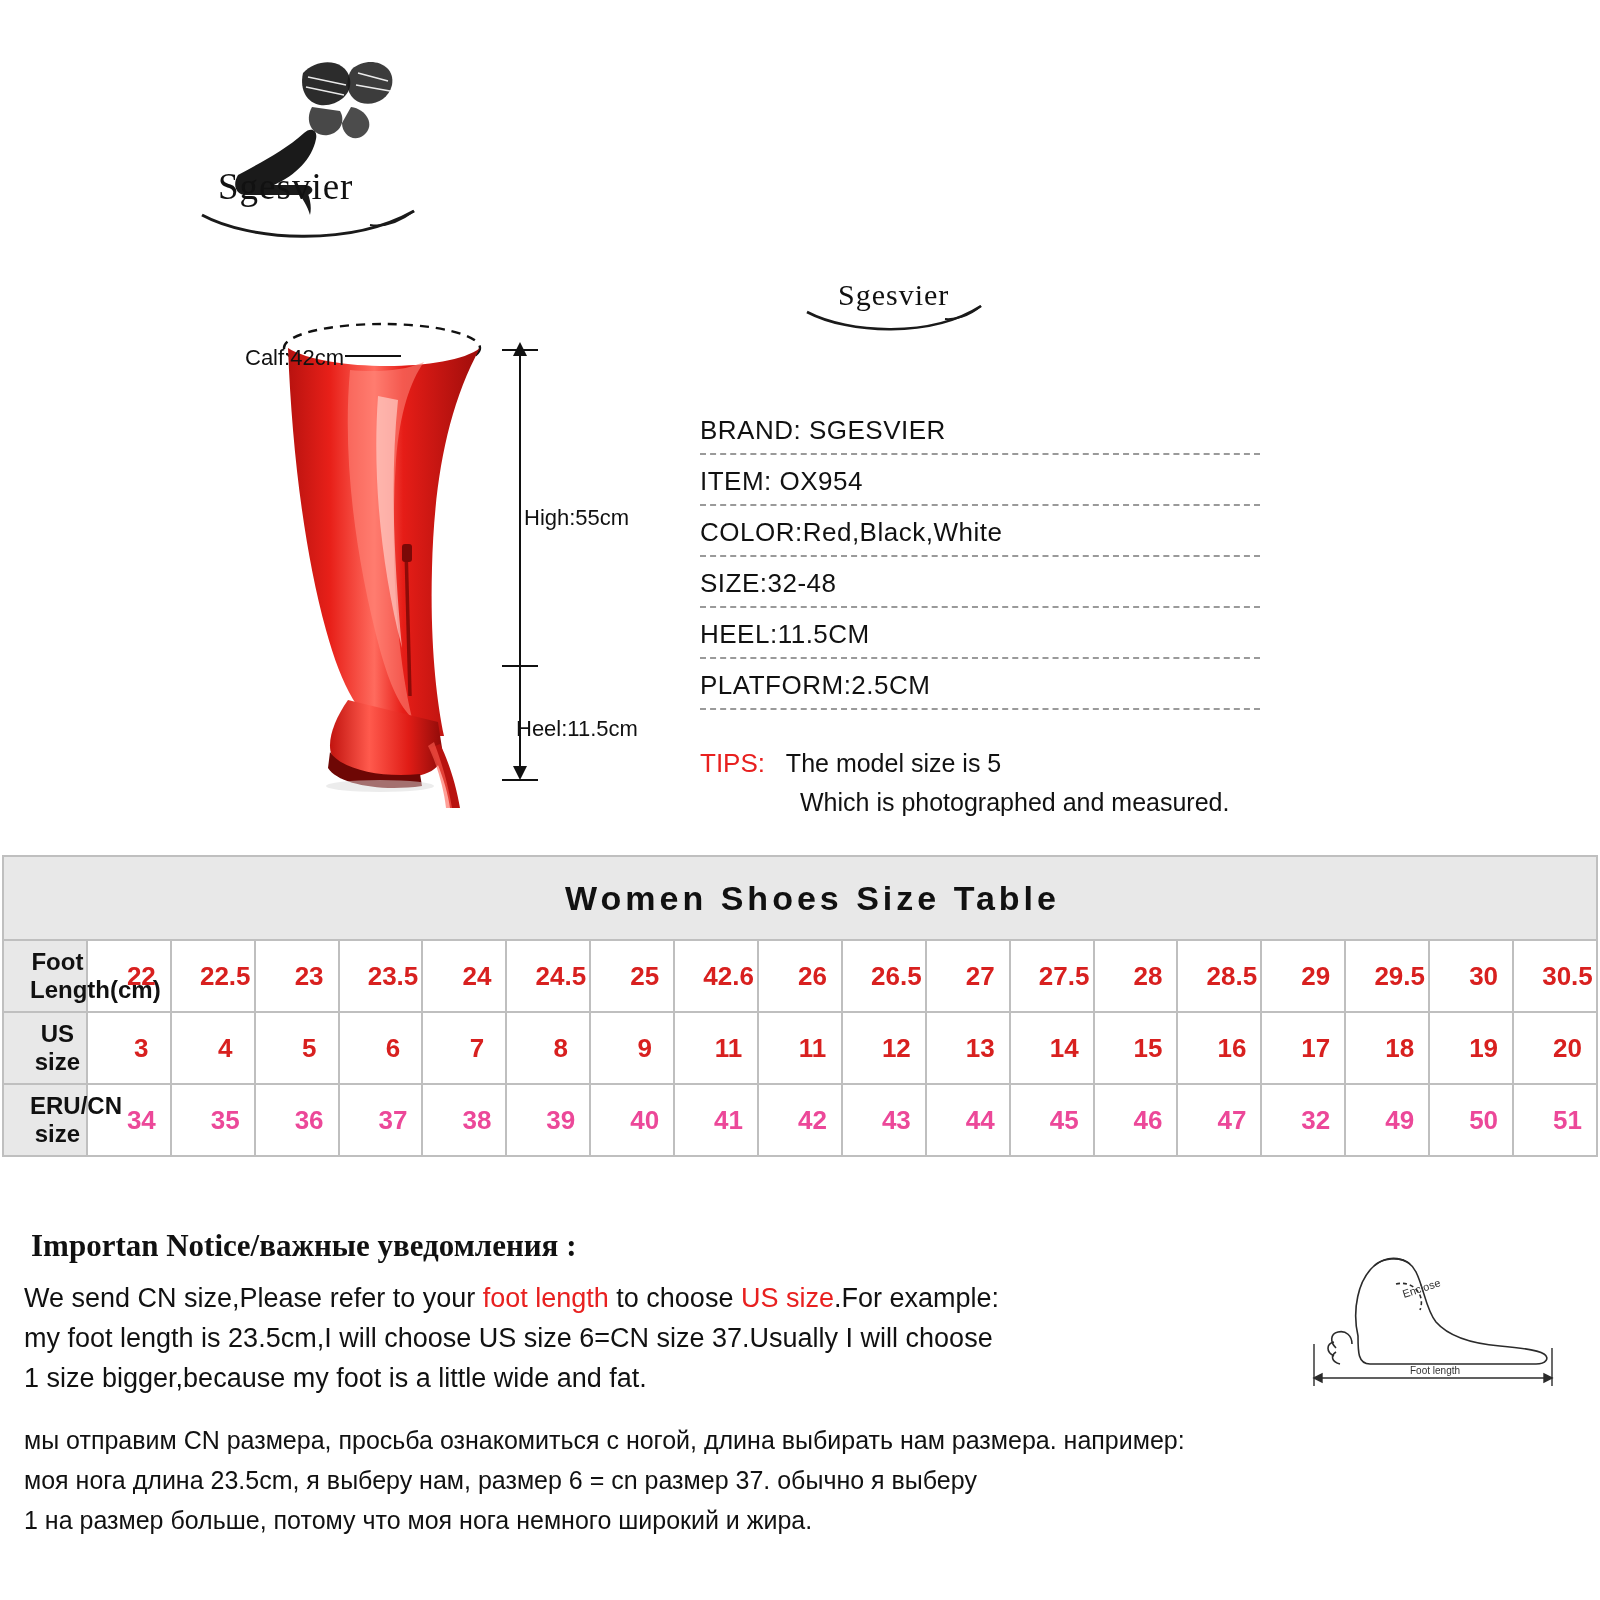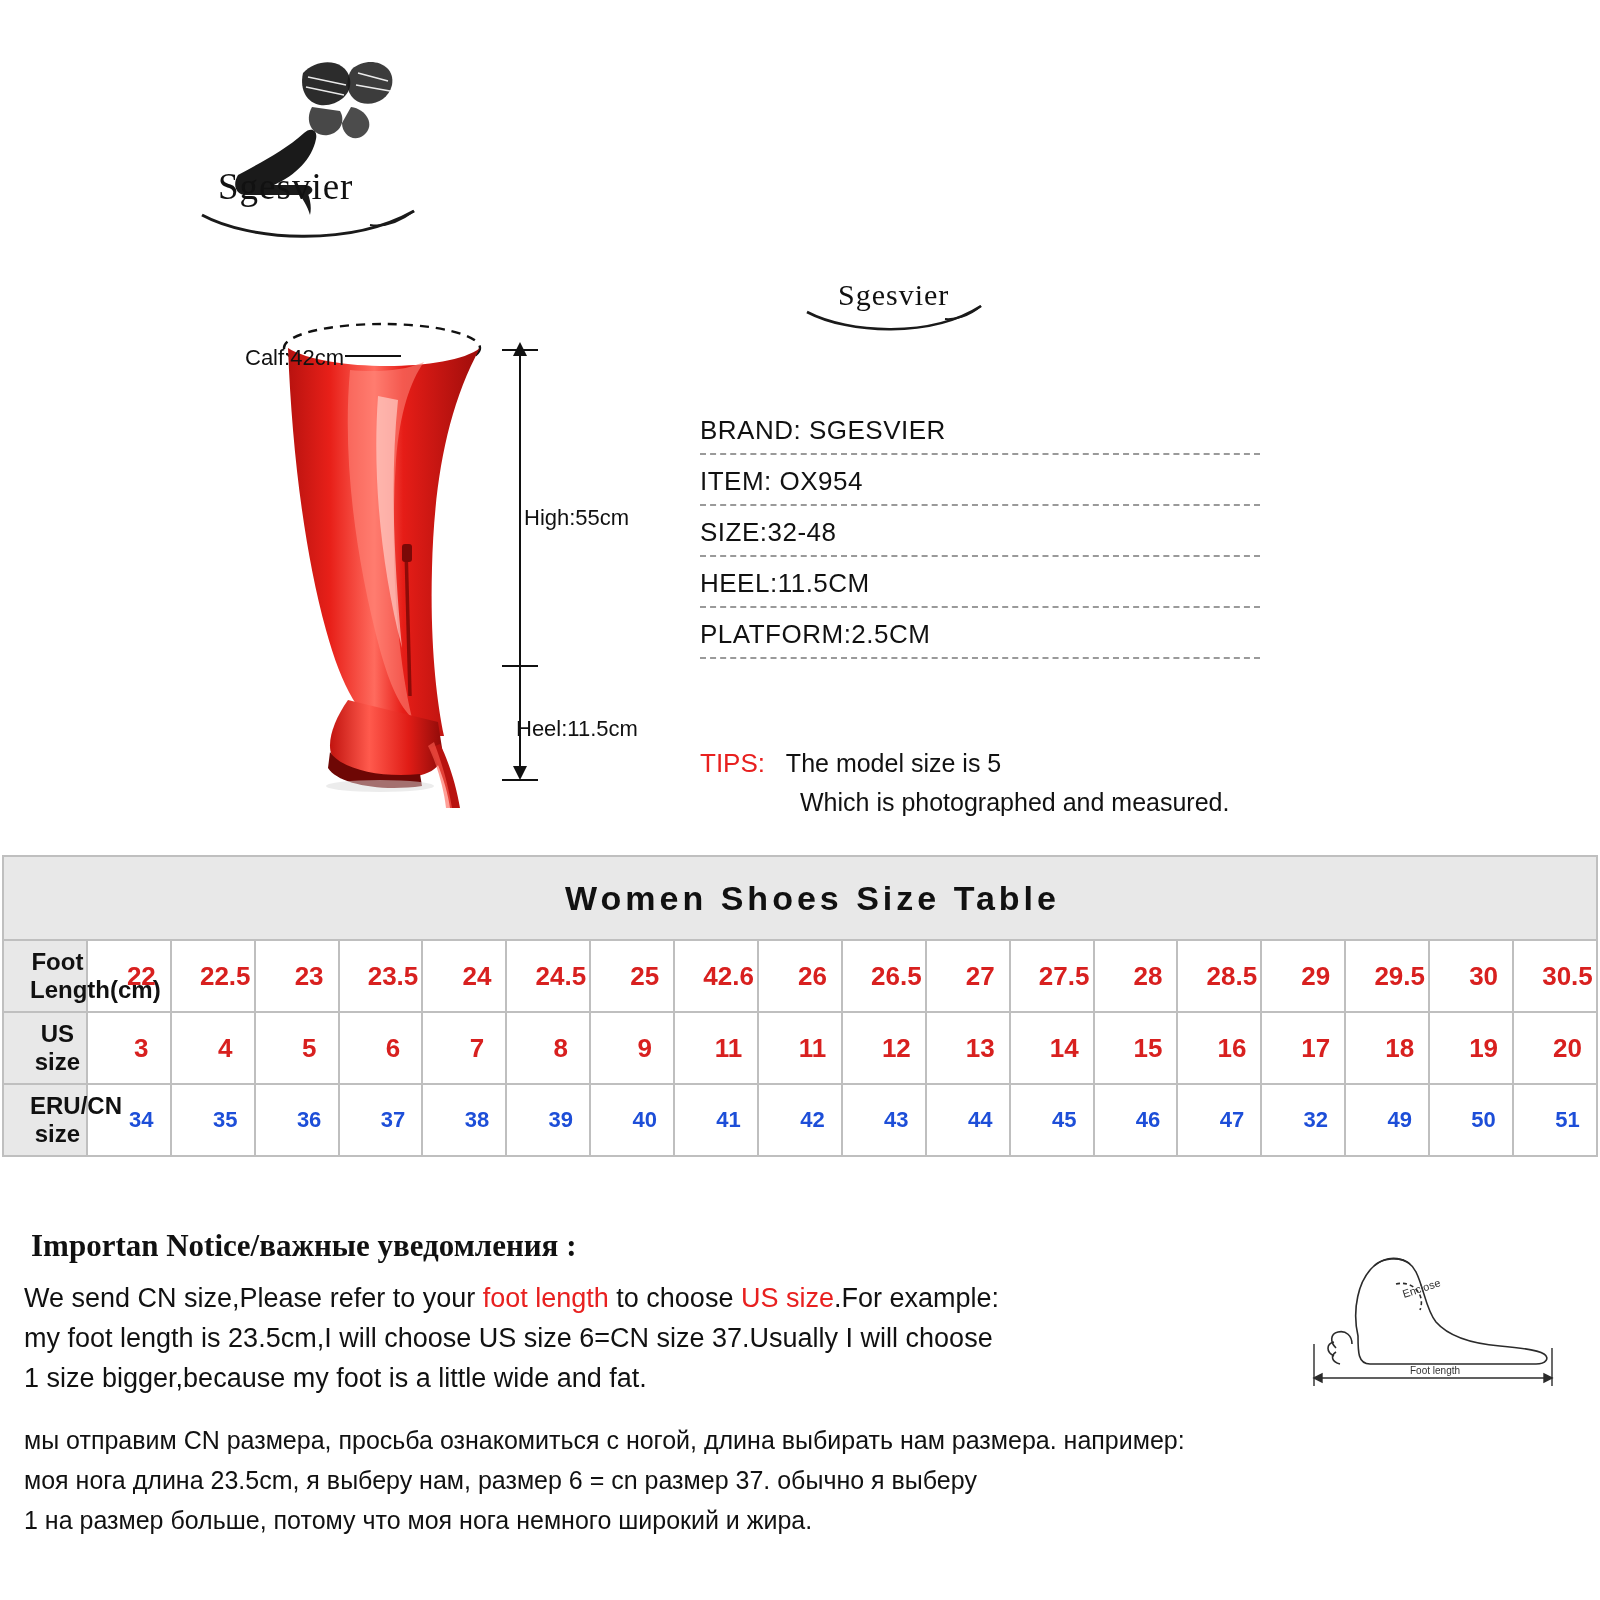--- a/index.html
+++ b/index.html
@@ -154,22 +154,22 @@
     color: #111;
     width: 228px;
   }
   .cell-red {
     color: #d8201f;
     font-size: 26px;
     font-weight: bold;
     height: 68px;
   }
   .cell-black {
-    color: #1d4ed8;
-    font-size: 22px;
+    color: #ec4899;
+    font-size: 26px;
     font-weight: bold;
     height: 68px;
     border-radius: 11px;
   }
 
   
   .notice-title {
     position: absolute;
     left: 20px;
     top: 1228px;
@@ -303,20 +303,21 @@
     <line x1="4" y1="14" x2="40" y2="14" stroke="#111" stroke-width="2"></line>
     <line x1="4" y1="330" x2="40" y2="330" stroke="#111" stroke-width="2"></line>
     <line x1="4" y1="444" x2="40" y2="444" stroke="#111" stroke-width="2"></line>
   </svg>
   <div class="high-label">High:55cm</div>
   <div class="heel-label">Heel:11.5cm</div>
 
   <div class="specs">
     <div class="spec-row">BRAND: SGESVIER</div>
     <div class="spec-row">ITEM: OX954</div>
+    <div class="spec-row">COLOR:Red,Black,White</div>
     <div class="spec-row">SIZE:32-48</div>
     <div class="spec-row">HEEL:11.5CM</div>
     <div class="spec-row">PLATFORM:2.5CM</div>
   </div>
 
   <div class="tips">
     <span class="tips-label">TIPS:</span>
     &nbsp;&nbsp;<span>The model size is 5</span>
   </div>
   <div class="tips-line2">Which is photographed and measured.</div>

